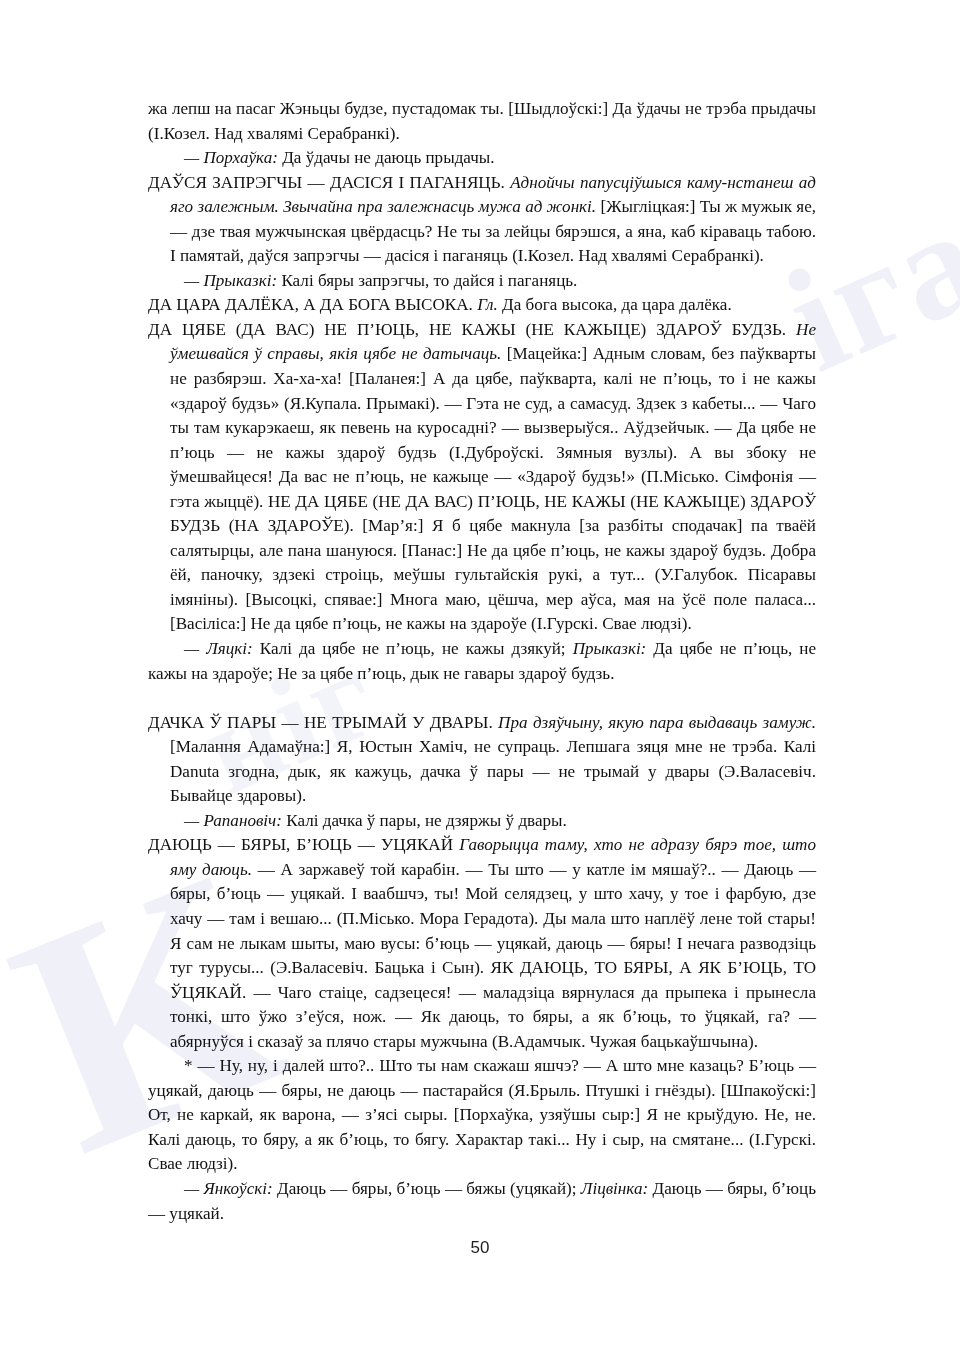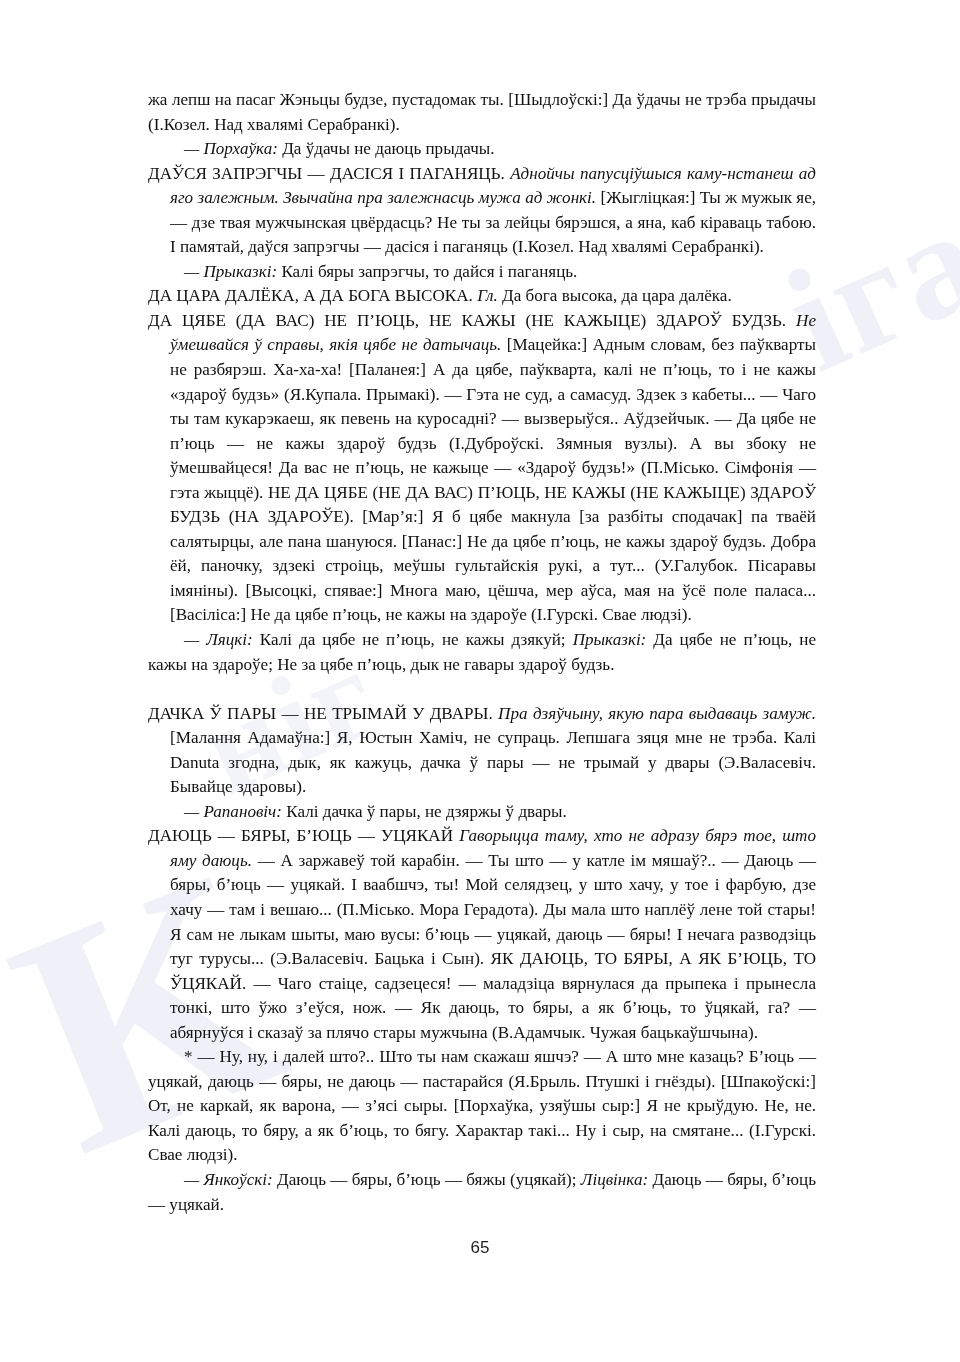--- a/index.html
+++ b/index.html
@@ -58,21 +58,21 @@
 
   
   #page {
     position: absolute;
     inset: 0;
     z-index: 1;
   }
   #text-column {
     position: absolute;
     left: 148px;
-    top: 88px;
+    top: 97px;
     width: 668px;
     font-size: 17.1px;
     line-height: 24.55px;
     text-align: justify;
     text-justify: inter-word;
   }
 
   
   p {
     margin: 0;
@@ -140,14 +140,14 @@
 
     <p class="entry space-before"><span class="hw">ДАЧКА Ў ПАРЫ — НЕ ТРЫМАЙ У ДВАРЫ.</span><span class="it"> Пра дзяўчыну, якую пара выдаваць замуж.</span><span> [Малання Адамаўна:] Я, Юстын Хаміч, не супраць. Лепшага зяця мне не трэба. Калі Danuta згодна, дык, як кажуць, дачка ў пары — не трымай у двары (Э.Валасевіч. Бывайце здаровы).</span></p>
     <p class="subnote"><span class="it">— Рапановіч:</span><span> Калі дачка ў пары, не дзяржы ў двары.</span></p>
 
     <p class="entry"><span class="hw">ДАЮЦЬ — БЯРЫ, Б’ЮЦЬ — УЦЯКАЙ</span><span class="it"> Гаворыцца таму, хто не адразу бярэ тое, што яму даюць.</span><span> — А заржавеў той карабін. — Ты што — у катле ім мяшаў?.. — Даюць — бяры, б’юць — уцякай. І ваабшчэ, ты! Мой селядзец, у што хачу, у тое і фарбую, дзе хачу — там і вешаю... (П.Місько. Мора Герадота). Ды мала што наплёў лене той стары! Я сам не лыкам шыты, маю вусы: б’юць — уцякай, даюць — бяры! І нечага разводзіць туг турусы... (Э.Валасевіч. Бацька і Сын). ЯК ДАЮЦЬ, ТО БЯРЫ, А ЯК Б’ЮЦЬ, ТО ЎЦЯКАЙ. — Чаго стаіце, садзецеся! — маладзіца вярнулася да прыпека і прынесла тонкі, што ўжо з’еўся, нож. — Як даюць, то бяры, а як б’юць, то ўцякай, га? — абярнуўся і сказаў за плячо стары мужчына (В.Адамчык. Чужая бацькаўшчына).</span></p>
     <p class="subnote"><span>* — Ну, ну, і далей што?.. Што ты нам скажаш яшчэ? — А што мне казаць? Б’юць — уцякай, даюць — бяры, не даюць — пастарайся (Я.Брыль. Птушкі і гнёзды). [Шпакоўскі:] От, не каркай, як варона, — з’ясі сыры. [Порхаўка, узяўшы сыр:] Я не крыўдую. Не, не. Калі даюць, то бяру, а як б’юць, то бягу. Характар такі... Ну і сыр, на смятане... (І.Гурскі. Свае людзі).</span></p>
     <p class="subnote"><span class="it">— Янкоўскі:</span><span> Даюць — бяры, б’юць — бяжы (уцякай); </span><span class="it">Ліцвінка:</span><span> Даюць — бяры, б’юць — уцякай.</span></p>
 
   </div>
 
-  <div id="page-number">65</div>
+  <div id="page-number">50</div>
 </div>
 
 </body></html>

